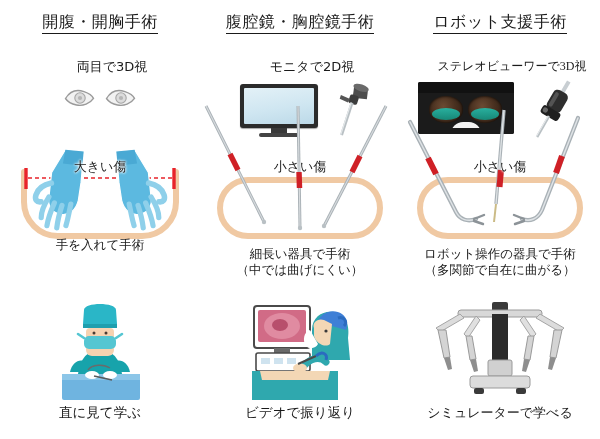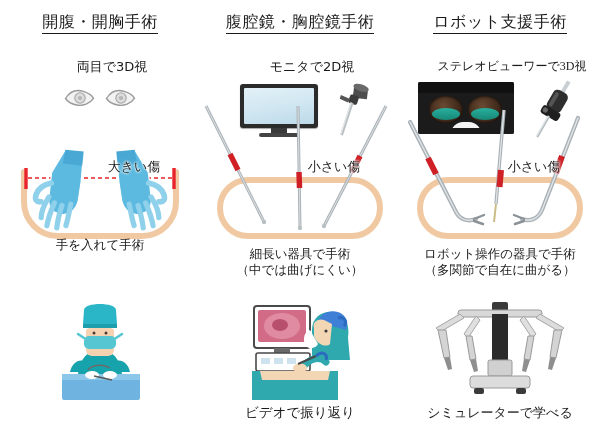--- a/index.html
+++ b/index.html
@@ -63,21 +63,21 @@
   .v-lensR{left:50px;}
   .v-nose{position:absolute;left:33px;bottom:0;width:30px;height:12px;border-radius:14px 14px 0 0;background:#f3f3f3;}
   .v-chin{position:absolute;left:0;bottom:0;width:100%;height:6px;background:#1b1b1b;}
 
   .robo-tool{position:absolute;left:126px;top:-2px;width:56px;height:62px;}
 
   
   .diagram{position:absolute;top:140px;left:0;width:200px;height:110px;}
   .woundlabel{
     position:absolute;width:200px;text-align:center;font-size:13px;color:#1a1a1a;
-    top:18px;left:0;z-index:6;text-shadow:0 0 3px #fff,0 0 3px #fff,0 0 2px #fff;padding-left:34px;
+    top:18px;left:0;z-index:6;text-shadow:0 0 3px #fff,0 0 3px #fff,0 0 2px #fff;
   }
 
   
   .caption{
     position:absolute;left:0;width:200px;text-align:center;
     font-size:12.5px;line-height:16px;color:#1a1a1a;
   }
   .cap1{top:237px;}
   .cap2{top:246px;}
   .cap3{top:246px;}
@@ -170,20 +170,21 @@
         <circle cx="106" cy="33" r="1.5" fill="#4a3b32"></circle>
         <path d="M70 72 C72 62 80 58 86 62 L96 72 Z" fill="#17a3ab"></path>
         <path d="M130 72 C128 62 120 58 114 62 L104 72 Z" fill="#17a3ab"></path>
         <ellipse cx="92" cy="75" rx="7" ry="4" fill="#ffffff"></ellipse>
         <ellipse cx="110" cy="75" rx="7" ry="4" fill="#ffffff"></ellipse>
         <path d="M88 70 C92 64 104 64 110 68" fill="none" stroke="#6b6b6b" stroke-width="1.4"></path>
         <path d="M94 76 L112 80" stroke="#5a5a5a" stroke-width="1.6"></path>
       </svg>
     </div>
 
+    <div class="bcaption">直に見て学ぶ</div>
   </div>
 
   <div class="col col2">
 
     <div class="title">
       <span>腹腔鏡・胸腔鏡手術</span>
     </div>
 
     <div class="subtitle">モニタで2D視</div>
 

